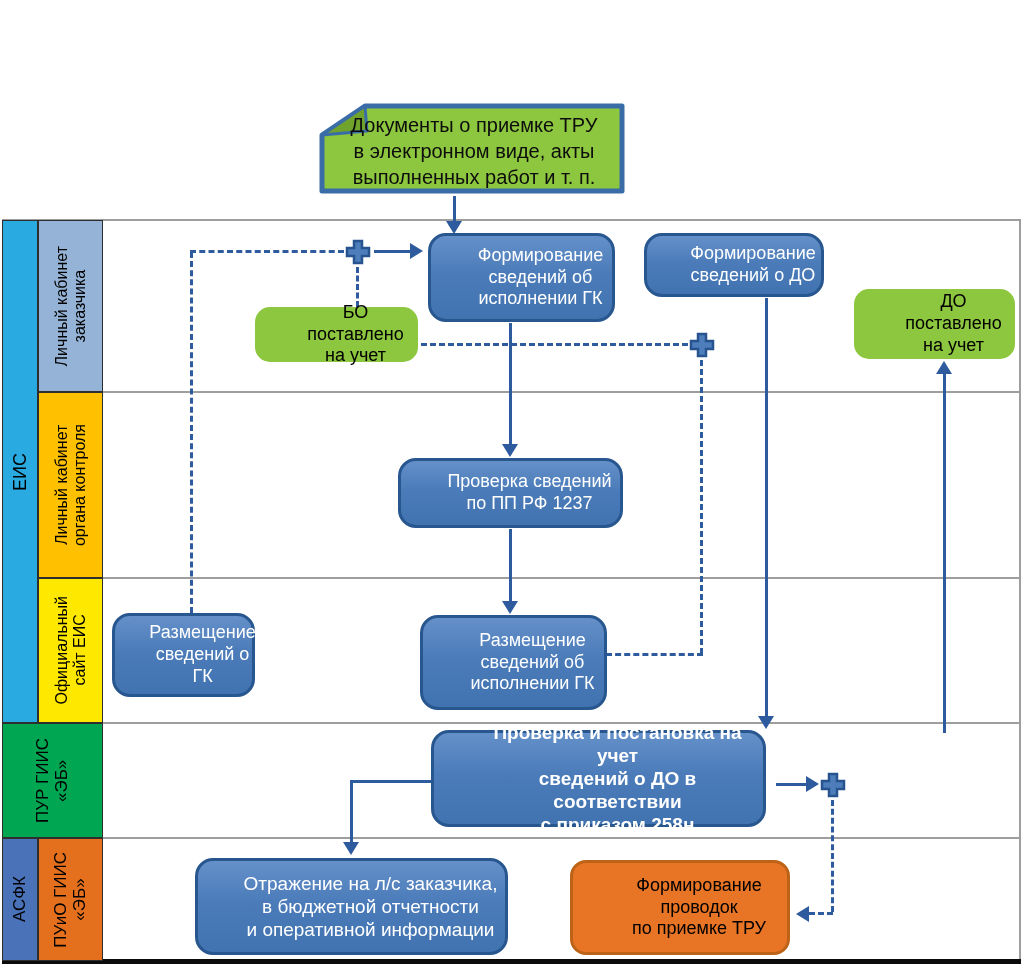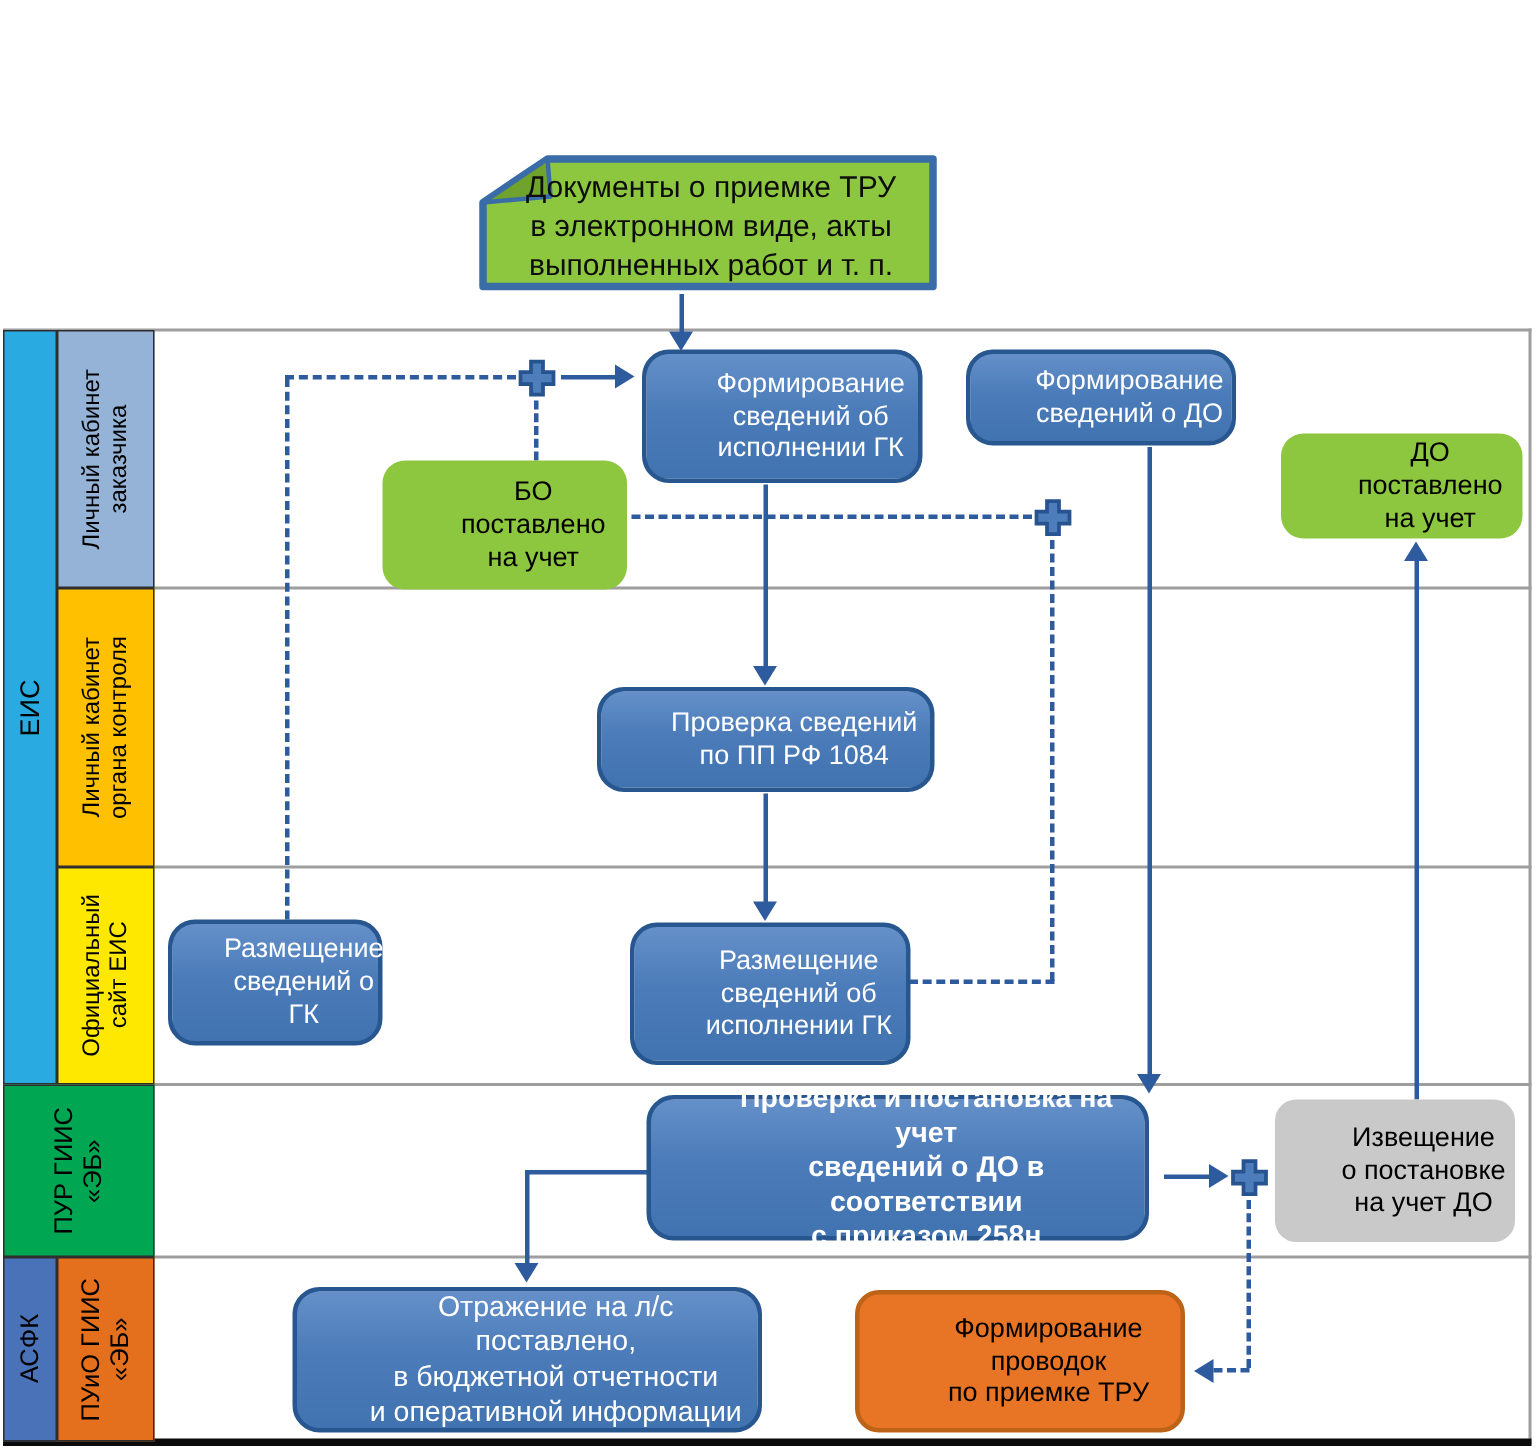--- a/index.html
+++ b/index.html
@@ -136,37 +136,34 @@
   </svg>
   <div class="abs" id="doc-text">Документы о приемке ТРУ
 в электронном виде, акты
 выполненных работ и т. п.</div>
 
   <div class="abs box blue" style="left:428px;top:233px;width:187px;height:89px;">Формирование
 сведений об
 исполнении ГК</div>
   <div class="abs box blue" style="left:644px;top:233px;width:180px;height:64px;">Формирование
 сведений о ДО</div>
-  <div class="abs box greenbox" style="left:255px;top:307px;width:163px;height:86px;">БО поставлено
+  <div class="abs box greenbox" style="left:255px;top:307px;width:163px;height:55px;">БО поставлено
 на учет</div>
   <div class="abs box greenbox" style="left:854px;top:289px;width:161px;height:70px;">ДО поставлено
 на учет</div>
   <div class="abs box blue" style="left:398px;top:458px;width:225px;height:70px;">Проверка сведений
-по ПП РФ 1084</div>
+по ПП РФ 1237</div>
   <div class="abs box blue" style="left:112px;top:613px;width:143px;height:84px;">Размещение
 сведений о ГК</div>
   <div class="abs box blue" style="left:420px;top:615px;width:187px;height:95px;">Размещение
 сведений об
 исполнении ГК</div>
   <div class="abs box blue" style="left:431px;top:730px;width:335px;height:97px;font-size:19px;font-weight:bold;">Проверка и постановка на учет
 сведений о ДО в соответствии
 с приказом 258н</div>
-  <div class="abs box graybox" style="left:850px;top:733px;width:160px;height:95px;">Извещение
-о постановке
-на учет ДО</div>
-  <div class="abs box blue" style="left:195px;top:858px;width:313px;height:97px;font-size:19px;">Отражение на л/с поставлено,
+  <div class="abs box blue" style="left:195px;top:858px;width:313px;height:97px;font-size:19px;">Отражение на л/с заказчика,
 в бюджетной отчетности
 и оперативной информации</div>
   <div class="abs box orangebox" style="left:570px;top:860px;width:220px;height:95px;">Формирование
 проводок
 по приемке ТРУ</div>
 
 </div>
 
 </body></html>

